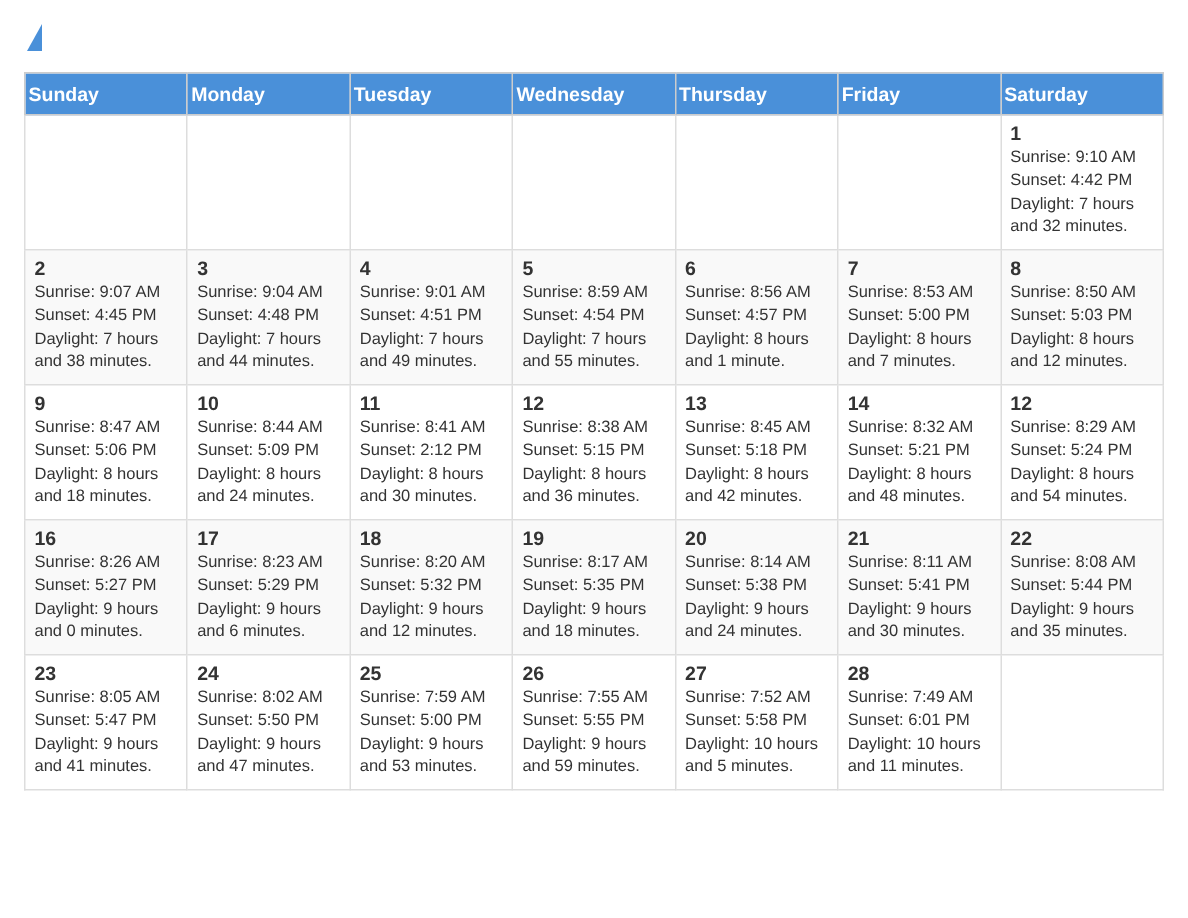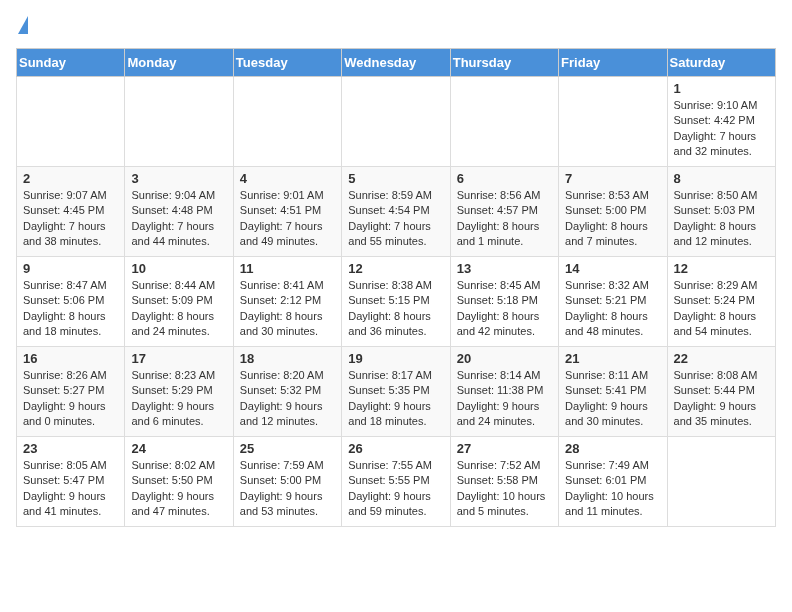--- a/index.html
+++ b/index.html
@@ -250,21 +250,21 @@
         </td>
         <td>
           <span class="day-number">19</span>
           <div class="day-info">Sunrise: 8:17 AM
 Sunset: 5:35 PM
 Daylight: 9 hours and 18 minutes.</div>
         </td>
         <td>
           <span class="day-number">20</span>
           <div class="day-info">Sunrise: 8:14 AM
-Sunset: 11:38 PM
+Sunset: 5:38 PM
 Daylight: 9 hours and 24 minutes.</div>
         </td>
         <td>
           <span class="day-number">21</span>
           <div class="day-info">Sunrise: 8:11 AM
 Sunset: 5:41 PM
 Daylight: 9 hours and 30 minutes.</div>
         </td>
         <td>
           <span class="day-number">22</span>

